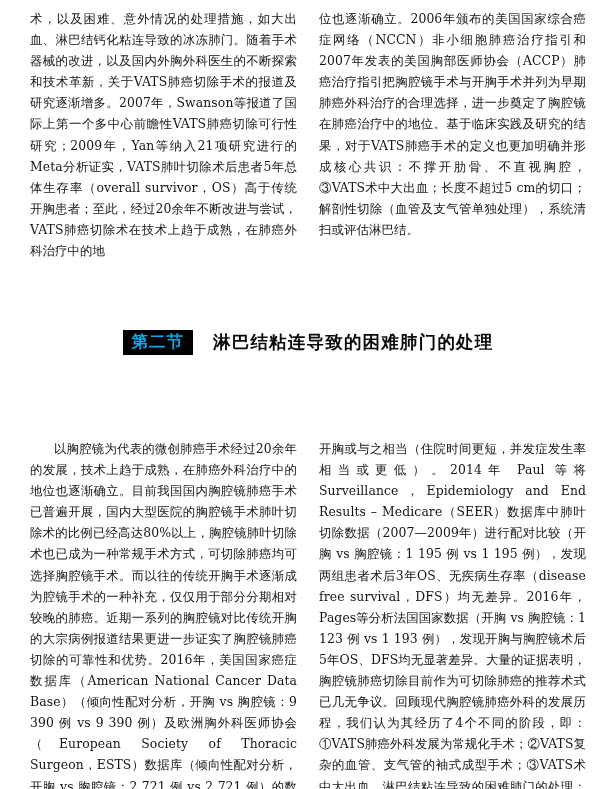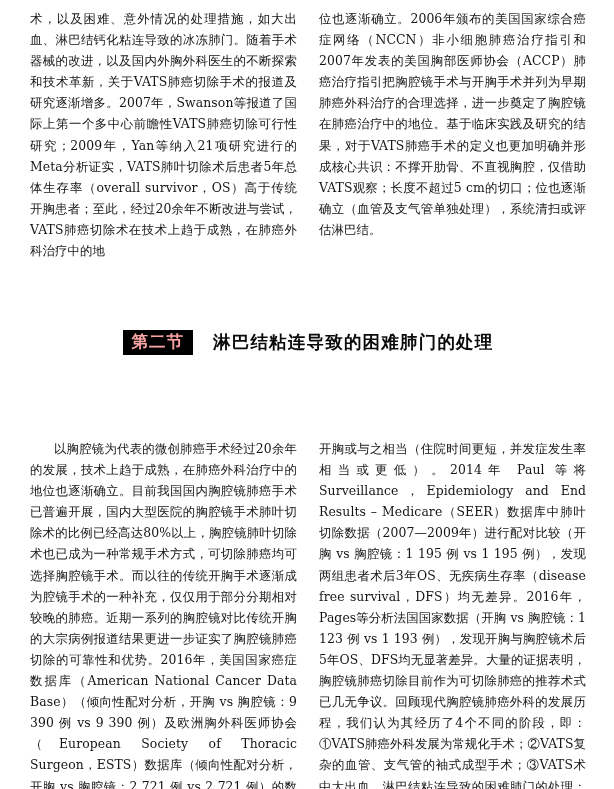--- a/index.html
+++ b/index.html
@@ -58,21 +58,21 @@
     width: 556px;
     display: flex;
     align-items: center;
     justify-content: center;
     gap: 20px;
   }
   .section-head .num {
     font-family: "DejaVu Serif", "Liberation Serif", serif;
     font-weight: bold;
     font-size: 16.5px;
-    color: #fca5a5;
+    color: #0ea5e9;
     background: #000000;
     padding: 3px 9px 4px 9px;
     letter-spacing: 1px;
     line-height: 1.1;
   }
   .section-head .title {
     font-family: "DejaVu Serif", "Liberation Serif", serif;
     font-weight: bold;
     font-size: 17.5px;
     letter-spacing: 1.2px;
@@ -83,21 +83,21 @@
 </head>
 <body>
 
 <div class="page">
 
   <div class="cols top">
     <div class="col">
       <p>术，以及困难、意外情况的处理措施，如大出血、淋巴结钙化粘连导致的冰冻肺门。随着手术器械的改进，以及国内外胸外科医生的不断探索和技术革新，关于VATS肺癌切除手术的报道及研究逐渐增多。2007年，Swanson等报道了国际上第一个多中心前瞻性VATS肺癌切除可行性研究；2009年，Yan等纳入21项研究进行的Meta分析证实，VATS肺叶切除术后患者5年总体生存率（overall survivor，OS）高于传统开胸患者；至此，经过20余年不断改进与尝试，VATS肺癌切除术在技术上趋于成熟，在肺癌外科治疗中的地</p>
     </div>
     <div class="col">
-      <p>位也逐渐确立。2006年颁布的美国国家综合癌症网络（NCCN）非小细胞肺癌治疗指引和2007年发表的美国胸部医师协会（ACCP）肺癌治疗指引把胸腔镜手术与开胸手术并列为早期肺癌外科治疗的合理选择，进一步奠定了胸腔镜在肺癌治疗中的地位。基于临床实践及研究的结果，对于VATS肺癌手术的定义也更加明确并形成核心共识：不撑开肋骨、不直视胸腔，仅借助VATS观察；长度不超过5 cm的切口；位也逐渐确立（血管及支气管单独处理），系统清扫或评估淋巴结。</p>
+      <p>位也逐渐确立。2006年颁布的美国国家综合癌症网络（NCCN）非小细胞肺癌治疗指引和2007年发表的美国胸部医师协会（ACCP）肺癌治疗指引把胸腔镜手术与开胸手术并列为早期肺癌外科治疗的合理选择，进一步奠定了胸腔镜在肺癌治疗中的地位。基于临床实践及研究的结果，对于VATS肺癌手术的定义也更加明确并形成核心共识：不撑开肋骨、不直视胸腔，③VATS术中大出血；长度不超过5 cm的切口；解剖性切除（血管及支气管单独处理），系统清扫或评估淋巴结。</p>
     </div>
   </div>
 
   <div class="section-head">
     <span class="num">第二节</span>
     <span class="title">淋巴结粘连导致的困难肺门的处理</span>
   </div>
 
   <div class="cols bottom">
     <div class="col">

